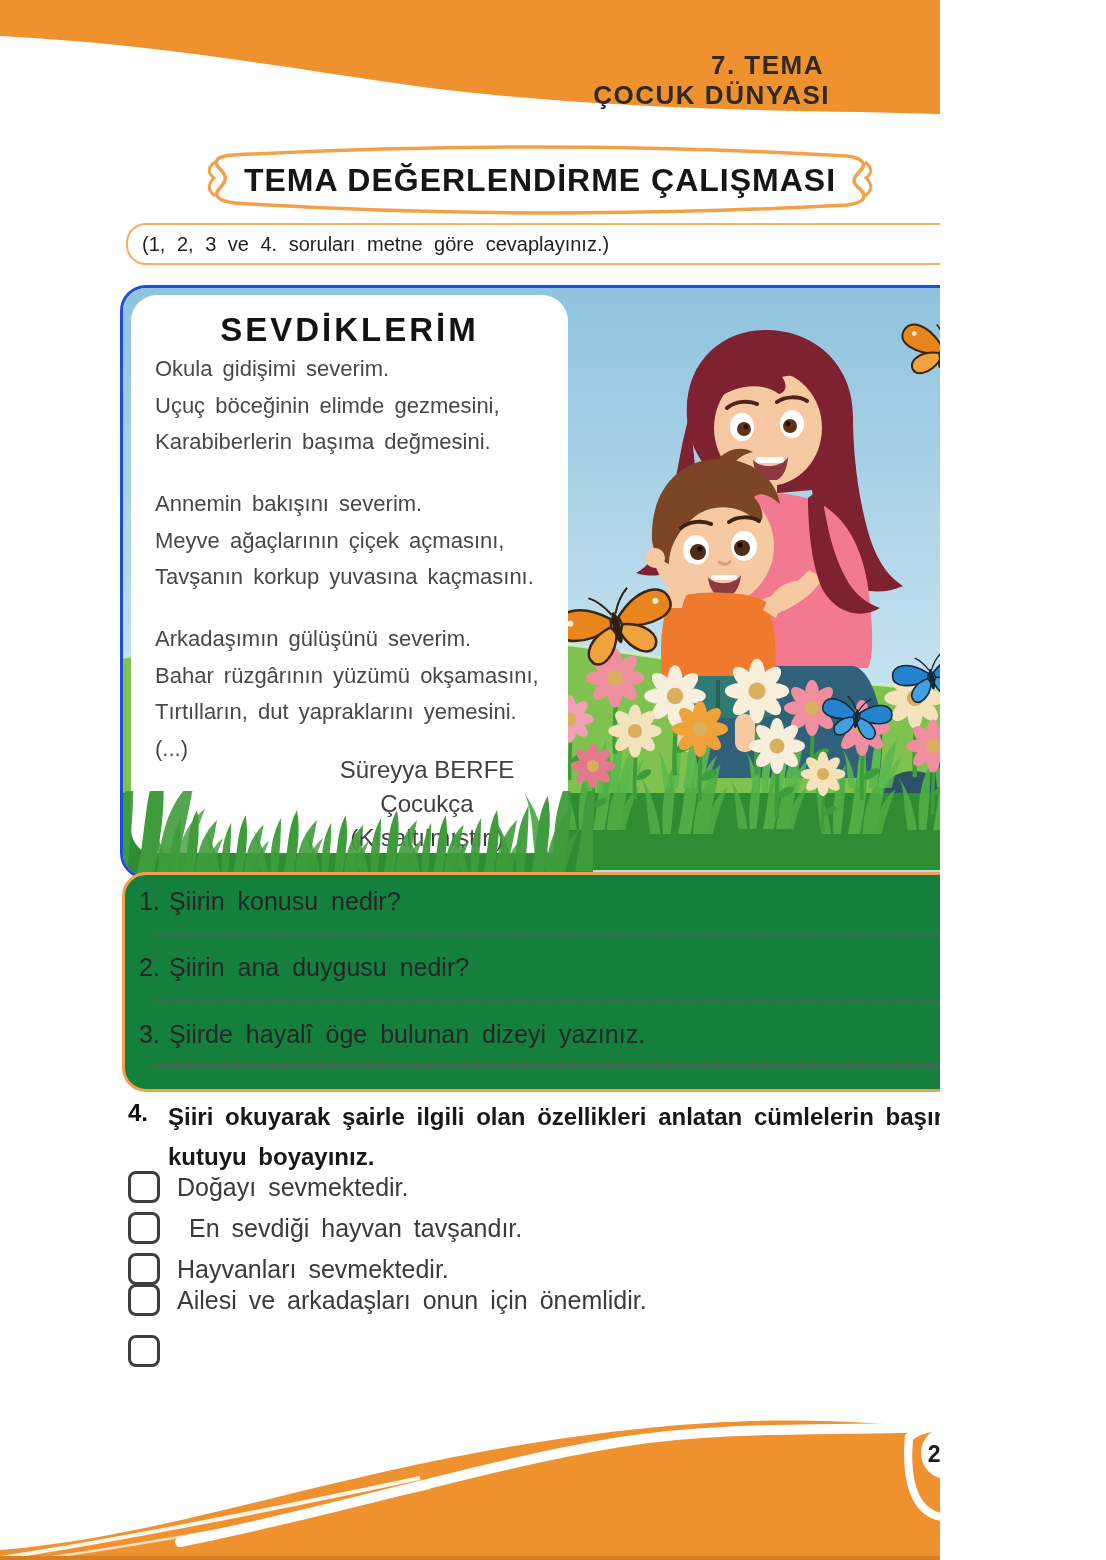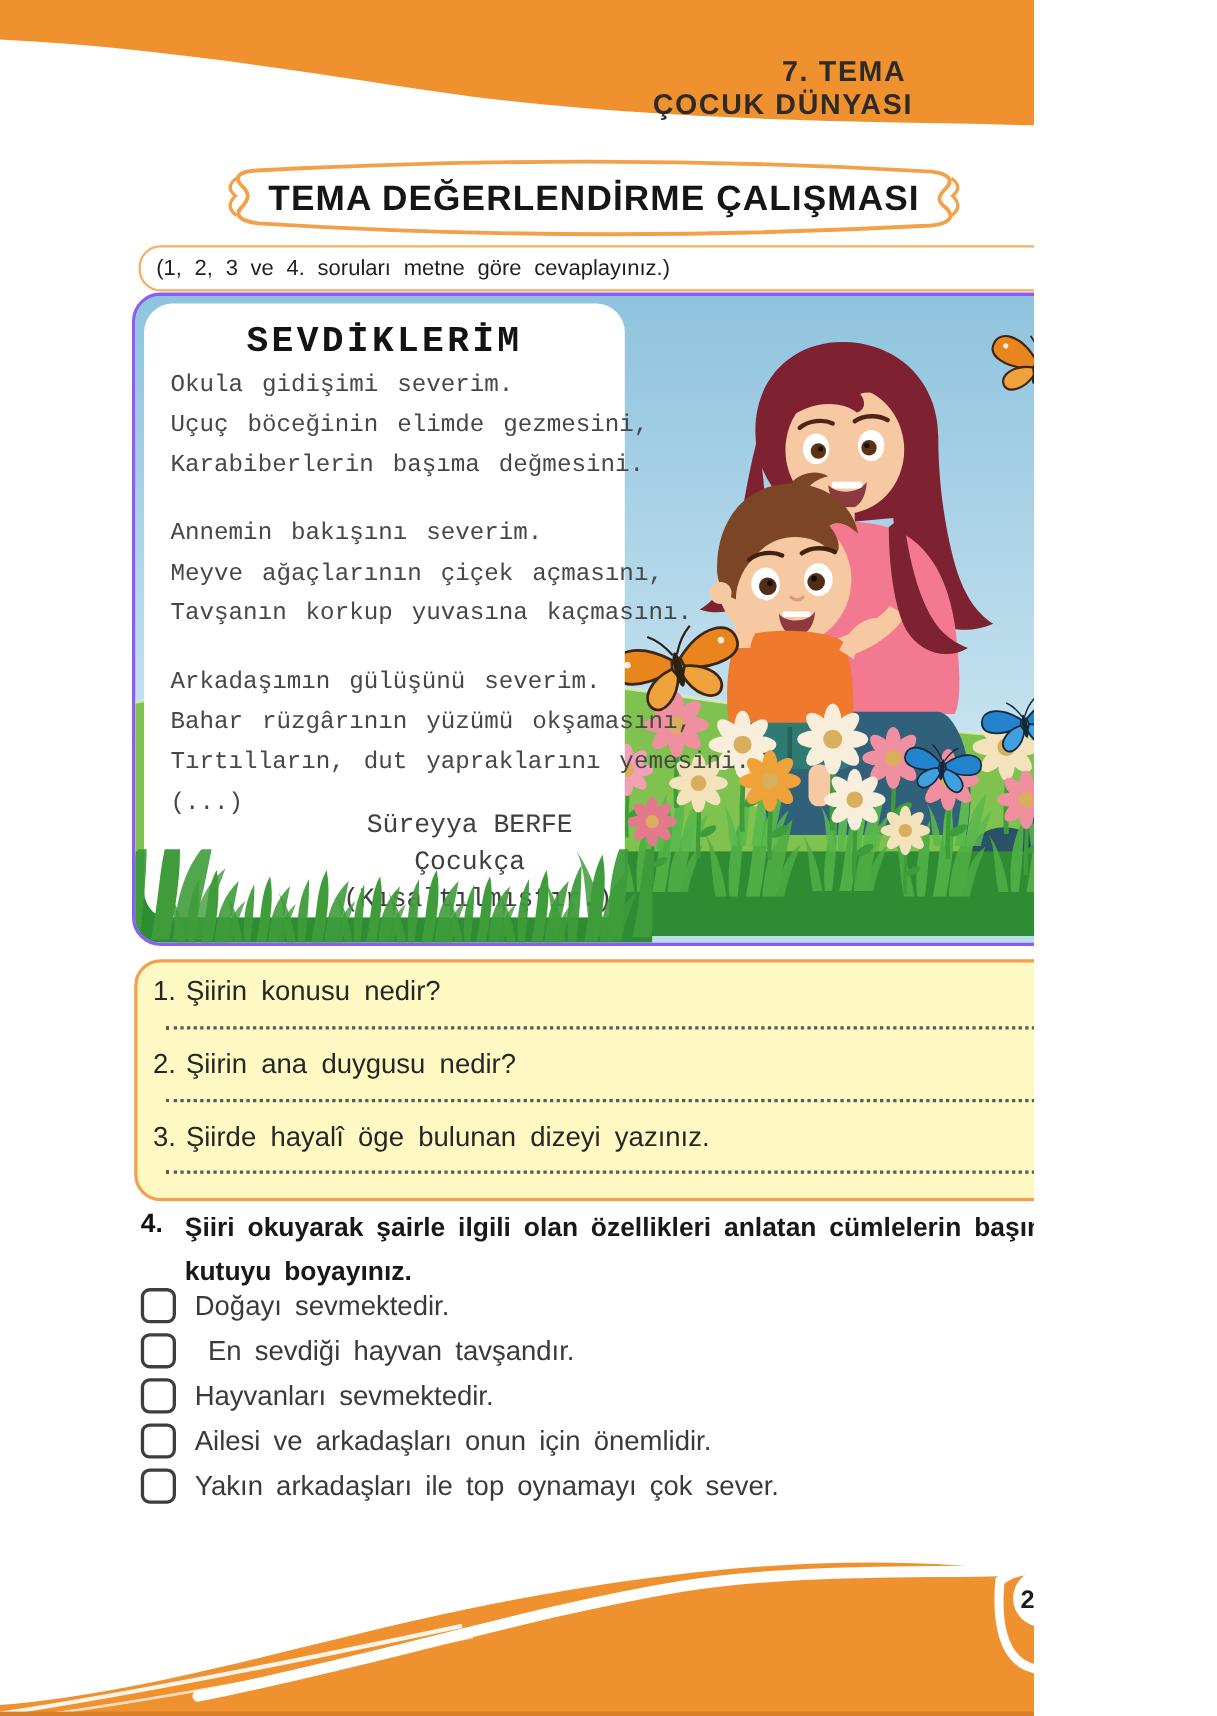--- a/index.html
+++ b/index.html
@@ -17,48 +17,48 @@
   .banner{left:193px;top:140px;width:694px;height:80px;}
   .banner-title{position:absolute;inset:0;display:flex;align-items:center;justify-content:center;
                 font-size:32px;font-weight:700;letter-spacing:1px;color:#161616;}
 
   
   .instruction{left:126px;top:223px;width:858px;height:38px;border:2px solid #F5AE63;border-radius:20px;
                background:#fff;display:flex;align-items:center;padding-left:14px;
                font-size:20px;color:#1f1f1f;word-spacing:6px;white-space:nowrap;}
 
   
-  .poem-box{left:120px;top:266px;width:880px;height:588px;border:3px solid #8b5cf6;border-radius:26px;
-            overflow:hidden;background:#bcdcec;font-family:Liberation Mono, monospace;}
+  .poem-box{left:120px;top:285px;width:880px;height:588px;border:3px solid #1d4ed8;border-radius:26px;
+            overflow:hidden;background:#bcdcec;}
   .scene{position:absolute;left:0;top:0;width:874px;height:582px;}
   .panel{position:absolute;left:8px;top:7px;width:437px;height:560px;background:#fff;border-radius:26px;}
   .poem-title{text-align:center;margin-top:16px;font-size:33px;font-weight:700;letter-spacing:3px;color:#131313;}
   .stanza{position:absolute;left:24px;color:#474747;font-size:22px;line-height:36.5px;word-spacing:4px;}
   .s1{top:56px;} .s2{top:191px;} .s3{top:326px;}
   .pline{white-space:nowrap;}
   .attrib{position:absolute;right:26px;top:458px;width:230px;text-align:center;
           color:#3f3f3f;font-size:24px;line-height:34px;}
   .grass-overlay{position:absolute;left:0;bottom:0;width:470px;height:85px;}
 
   
-  .qbox{left:122px;top:872px;width:868px;height:214px;border:3px solid #F3A14C;border-radius:24px;background:#fef9c3;}
+  .qbox{left:122px;top:872px;width:868px;height:214px;border:3px solid #F3A14C;border-radius:24px;background:#15803d;}
   .qrow{position:absolute;left:14px;font-size:25px;color:#262626;word-spacing:6px;white-space:nowrap;}
   .qno{display:inline-block;width:30px;}
   .answer-line{position:absolute;left:26px;right:16px;height:0;border-bottom:3px dotted #5a5a5a;}
 
   
   .q4{left:128px;top:1097px;width:862px;}
   .q4no{position:absolute;left:0;top:2px;font-size:24px;font-weight:700;color:#101010;}
   .q4text{margin-left:40px;width:842px;font-size:24px;font-weight:700;color:#181818;
           line-height:40px;word-spacing:5px;}
 
   
   .checklist{left:128px;top:1170px;width:862px;}
   .opt{position:absolute;left:0;height:34px;display:flex;align-items:center;}
-  .opt-0{top:0;} .opt-1{top:41px;gap:12px;} .opt-2{top:82px;} .opt-3{top:123px;} .opt-4{top:164px;}
+  .opt-0{top:0;} .opt-1{top:41px;gap:12px;} .opt-2{top:82px;} .opt-3{top:113px;} .opt-4{top:164px;}
   .chk{width:26px;height:26px;border:3px solid #3e3e3e;border-radius:8px;background:#fff;flex:0 0 auto;}
   .opt-label{margin-left:17px;font-size:25px;color:#3a3a3a;word-spacing:5px;white-space:nowrap;}
 
   
   .footer{left:0;top:1390px;width:1106px;height:170px;}
   .page-num{position:absolute;left:921px;top:1441px;width:52px;text-align:center;
             font-size:23px;font-weight:700;color:#1c1c1c;}
 </style>
 </head>
 <body>
@@ -321,21 +321,20 @@
     <div class="opt opt-2">
       <div class="chk"></div>
       <span class="opt-label">Hayvanları sevmektedir.</span>
     </div>
     <div class="opt opt-3">
       <div class="chk"></div>
       <span class="opt-label">Ailesi ve arkadaşları onun için önemlidir.</span>
     </div>
     <div class="opt opt-4">
       <div class="chk"></div>
-      <span class="opt-label">Yakın arkadaşları ile top oynamayı çok sever.</span>
     </div>
   </div>
 
   <svg class="abs footer" viewBox="0 0 1106 170">
     <path d="M 0,160 C 150,148 300,95 480,62 C 640,33 760,26 870,33 C 970,40 1040,48 1106,38 L 1106,170 L 0,170 Z" fill="#F0912F"></path>
     <path d="M 180,152 C 350,118 480,75 620,52 C 760,30 900,47 1106,28" fill="none" stroke="#ffffff" stroke-width="10" stroke-linecap="round"></path>
     <path d="M 0,168 C 120,150 260,122 420,88" fill="none" stroke="#ffffff" stroke-width="4" opacity=".9"></path>
     <path d="M 0,174 C 130,158 270,132 430,98" fill="none" stroke="#ffffff" stroke-width="2.5" opacity=".7"></path>
     <g>
       <path d="M 905,45 C 900,100 915,130 947,132 C 979,130 994,100 989,45 C 975,30 920,30 905,45 Z" fill="#ffffff"></path>

